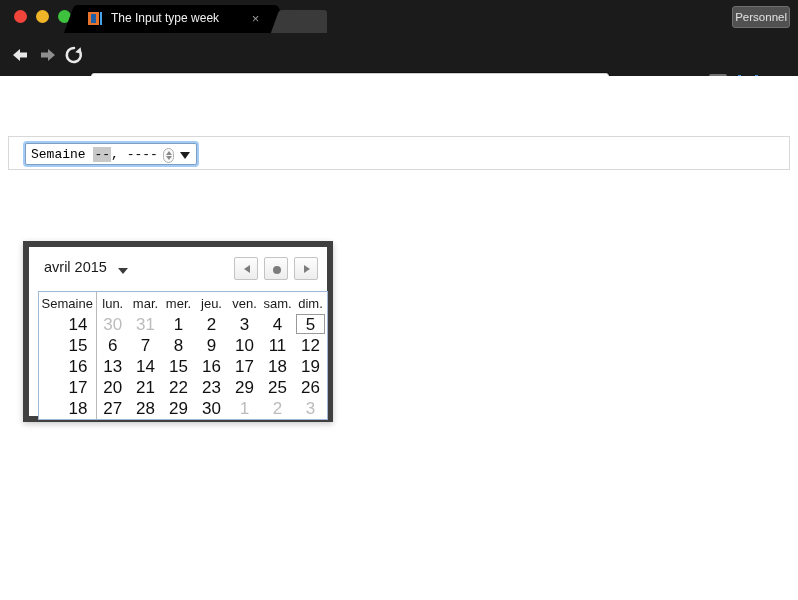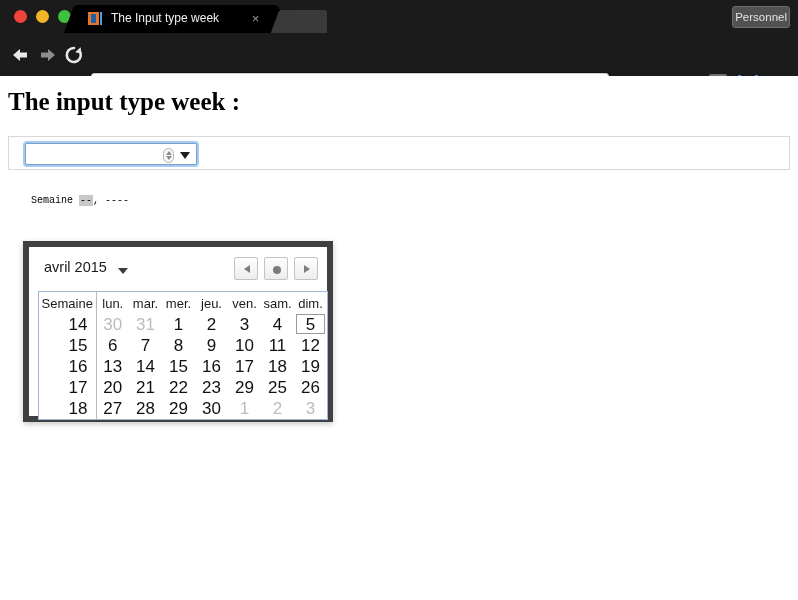--- a/index.html
+++ b/index.html
@@ -202,24 +202,23 @@
     width: 172px; height: 22px;
     background: #ffffff;
     border: 1px solid #7c9fc4;
     border-radius: 2px;
     box-shadow: 0 0 0 2px rgba(90,160,235,0.55);
     cursor: text;
   }
   .wi-text {
     position: absolute; left: 5px; top: 3px;
     font-family: "Liberation Mono", monospace;
-    font-size: 10px; color: #000;
+    font-size: 13px; color: #000;
     letter-spacing: 0px;
     white-space: pre;
-    margin-top: 48px;
   }
   .wi-seg-week {
     background: #c8c8c8;
     color: #000;
     padding: 0 1px;
   }
   .wi-spin {
     position: absolute; right: 22px; top: 4px;
     width: 11px; height: 15px;
     border: 1px solid #b0b0b0;
@@ -482,21 +481,20 @@
             <rect x="4" y="9.7" width="14" height="2.6"></rect>
             <rect x="4" y="14.4" width="14" height="2.6"></rect>
           </g>
         </svg>
       </span>
     </div>
   </div>
 
   <div class="viewport">
 
-    <div class="page-title">The input type week :</div>
 
     <div class="form-box">
       <div class="week-input">
         <span class="wi-text"><span>Semaine</span><span> </span><span class="wi-seg-week">--</span><span>,</span><span> </span><span>----</span></span>
         <span class="wi-spin"></span>
         <span class="wi-caret"></span>
       </div>
     </div>
 
     <div class="datepicker">

